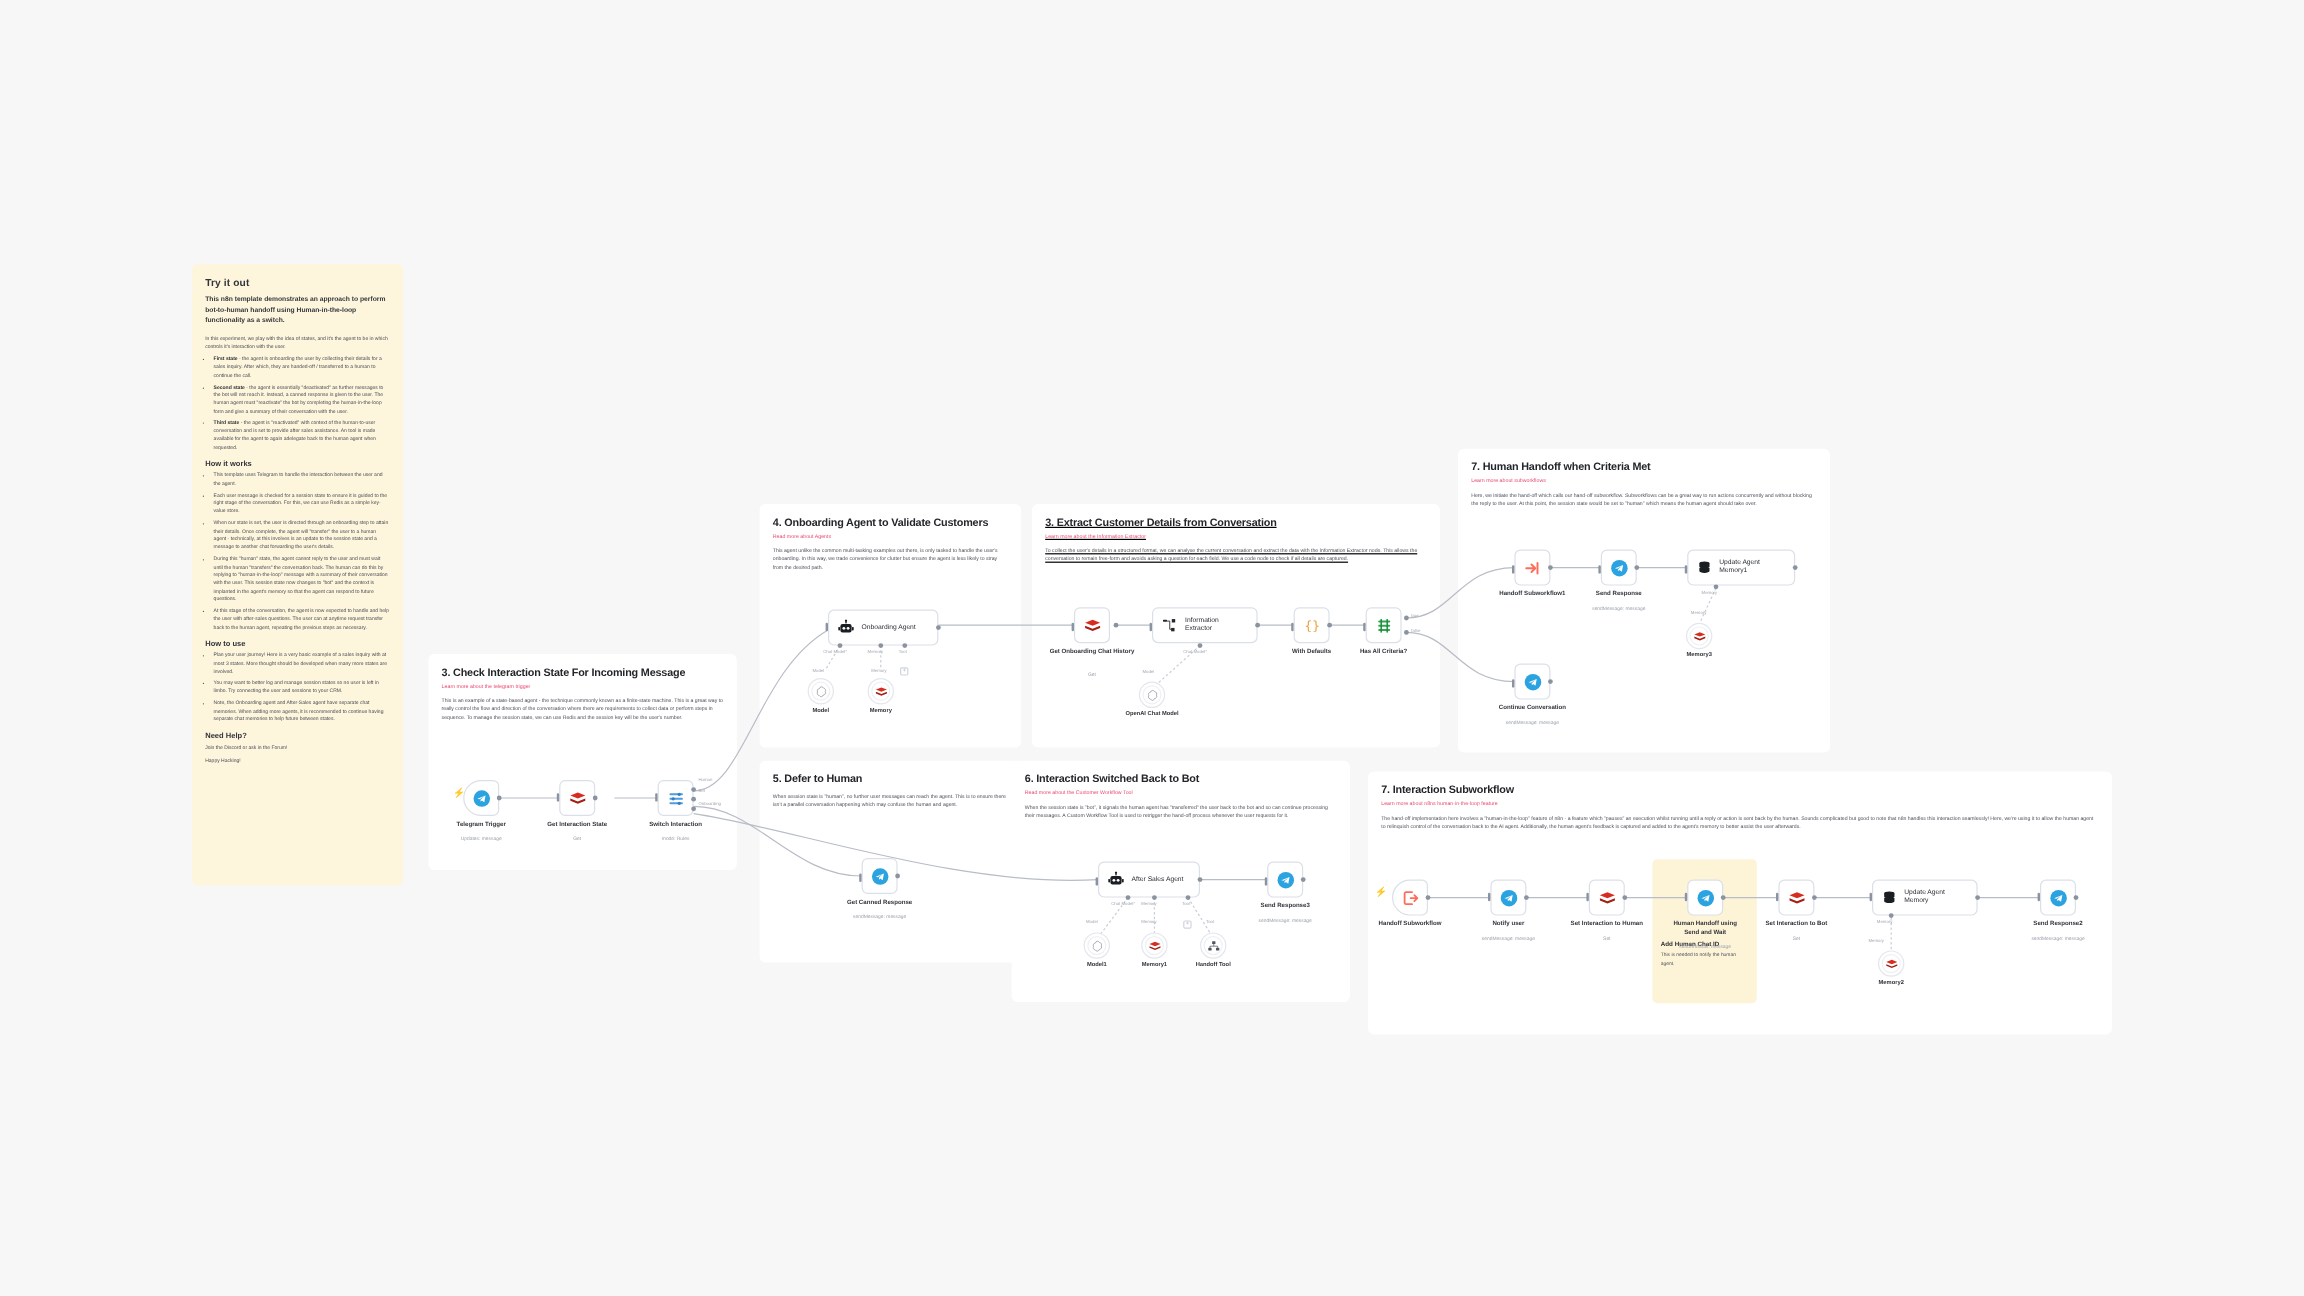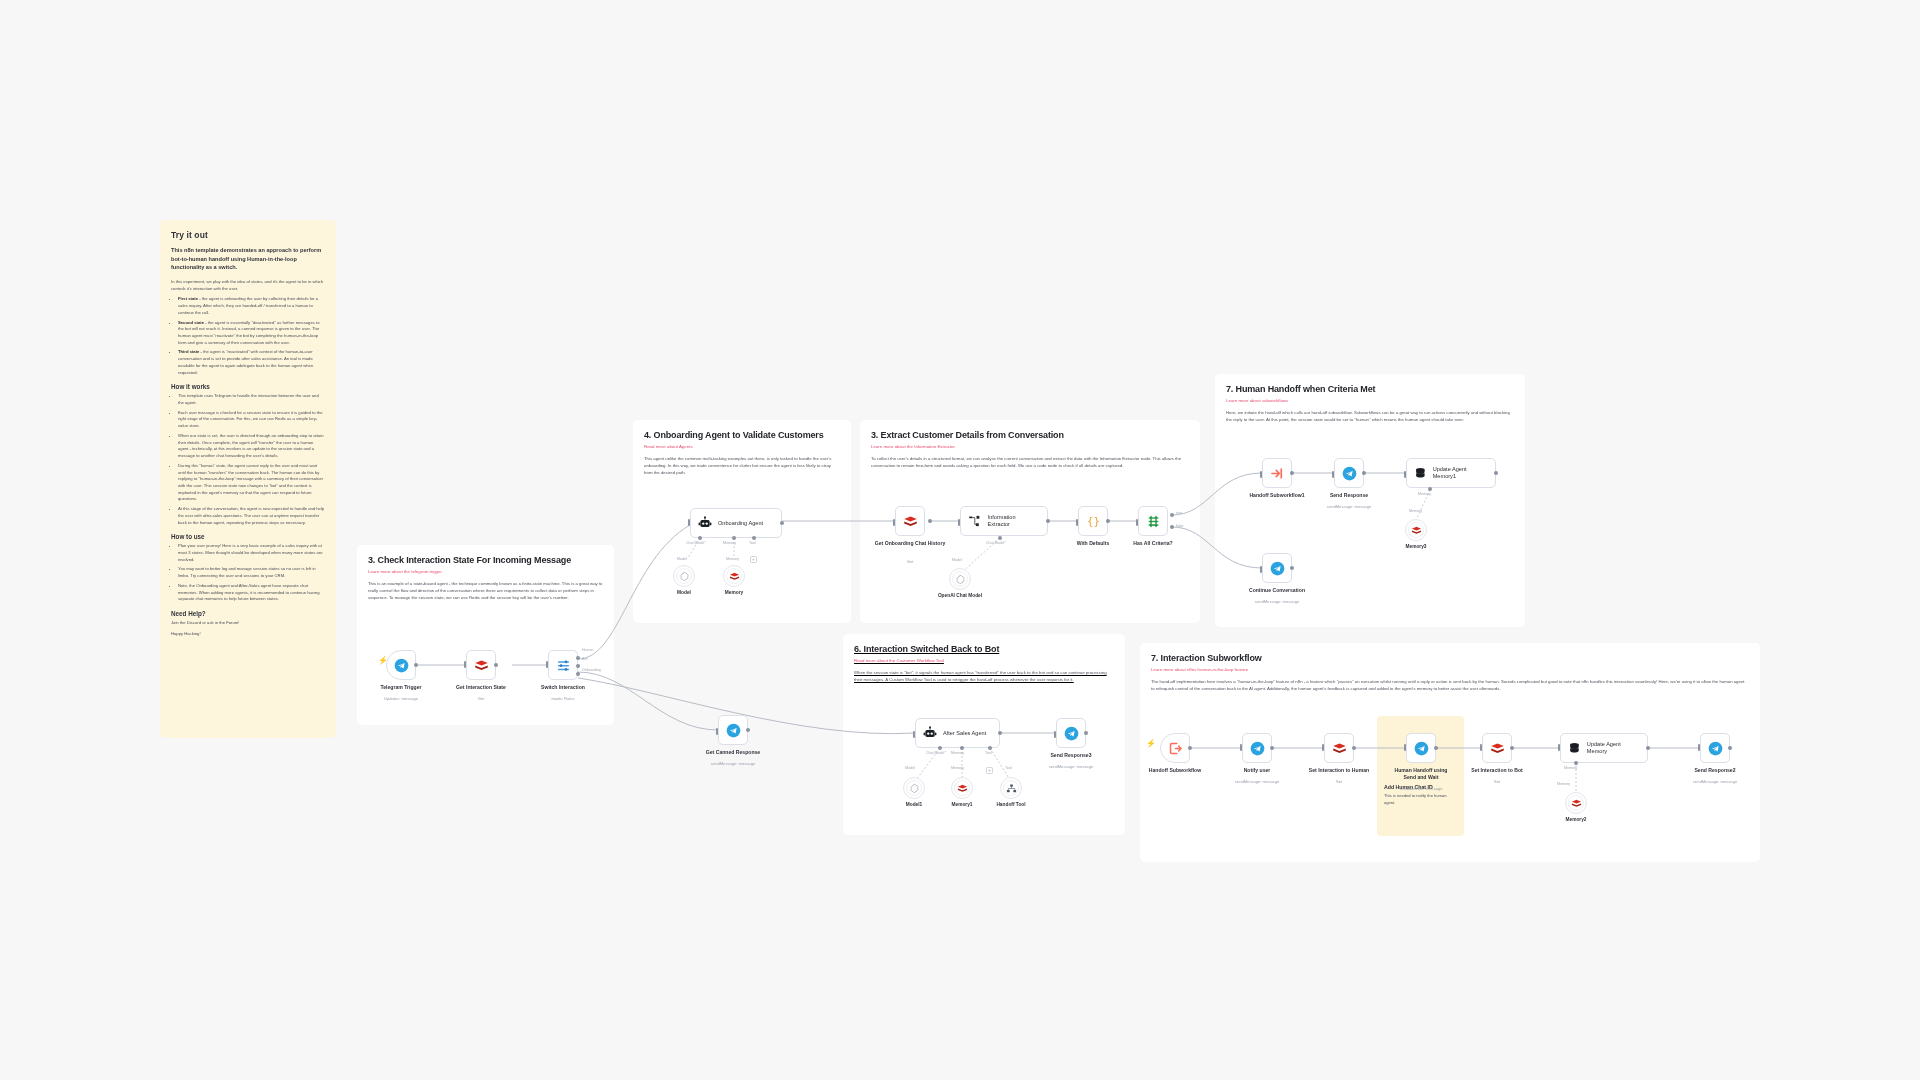--- a/index.html
+++ b/index.html
@@ -274,21 +274,21 @@
   </div>
   <div class="subnode" style="left:723px; top:565px;">
     <span class="ring"></span>
     <svg width="11" height="11" viewBox="0 0 24 24">
         <path d="M2 8l10-4 10 4-10 4z" fill="#d82c20"></path>
         <path d="M2 12l10 4 10-4v3l-10 4-10-4z" fill="#a41e11"></path>
       </svg>
     <div class="sublabel">Memory</div>
   </div>
 
-  <div class="panel" style="left:860px; top:420px; width:340px; height:203px; padding:10px 11px;">
+  <div class="panel" style="left:860px; top:420px; width:340px; height:203px; padding:10px 11px;text-decoration:underline;">
     <div class="ttl">3. Extract Customer Details from Conversation</div>
     <div class="sub">Learn more about the Information Extractor</div>
     <div class="body">To collect the user's details in a structured format, we can analyse the current conversation and extract the data with the Information Extractor node. This allows the conversation to remain free-form and avoids asking a question for each field. We use a code node to check if all details are captured.</div>
   </div>
   <span class="port in" style="left:893px; top:519px;"></span>
   <div class="node sq" style="left:895px; top:506px;">
     <svg width="15" height="15" viewBox="0 0 24 24">
         <path d="M2 8l10-4 10 4-10 4z" fill="#d82c20"></path>
         <path d="M2 12l10 4 10-4v3l-10 4-10-4z" fill="#a41e11"></path>
       </svg>
@@ -390,32 +390,36 @@
   <div class="node sq" style="left:1262px; top:553px;">
     <svg width="15" height="15" viewBox="0 0 24 24">
         <circle cx="12" cy="12" r="11" fill="#2aa3e0"></circle>
         <path d="M6 12.2l11-4.4-1.7 9-3.2-2.3-1.6 1.6-.3-2.6 5-4.6-6.2 3.9z" fill="#fff"></path>
       </svg>
     <div class="nlabel">Continue Conversation</div>
     <div class="nsub">sendMessage: message</div>
   </div>
   <span class="port" style="left:1290px; top:566px;"></span>
 
+  <div class="panel" style="left:633px; top:634px; width:218px; height:168px; padding:10px 11px;">
+    <div class="ttl">5. Defer to Human</div>
+    <div class="body">When session state is "human", no further user messages can reach the agent. This is to ensure there isn't a parallel conversation happening which may confuse the human and agent.</div>
+  </div>
   <span class="port in" style="left:716px; top:728px;"></span>
   <div class="node sq" style="left:718px; top:715px;">
     <svg width="15" height="15" viewBox="0 0 24 24">
         <circle cx="12" cy="12" r="11" fill="#2aa3e0"></circle>
         <path d="M6 12.2l11-4.4-1.7 9-3.2-2.3-1.6 1.6-.3-2.6 5-4.6-6.2 3.9z" fill="#fff"></path>
       </svg>
     <div class="nlabel">Get Canned Response</div>
     <div class="nsub">sendMessage: message</div>
   </div>
   <span class="port" style="left:746px; top:728px;"></span>
 
-  <div class="panel" style="left:843px; top:634px; width:282px; height:201px; padding:10px 11px;text-decoration:underline;">
+  <div class="panel" style="left:843px; top:634px; width:282px; height:201px; padding:10px 11px;">
     <div class="ttl">6. Interaction Switched Back to Bot</div>
     <div class="sub">Read more about the Customer Workflow Tool</div>
     <div class="body">When the session state is "bot", it signals the human agent has "transferred" the user back to the bot and so can continue processing their messages. A Custom Workflow Tool is used to retrigger the hand-off process whenever the user requests for it.</div>
   </div>
   <span class="port in" style="left:913px; top:731px;"></span>
   <div class="node wide" style="left:915px; top:718px; width:85px;">
     <svg width="14" height="14" viewBox="0 0 24 24">
         <rect x="4" y="7" width="16" height="12" rx="3" fill="#1a1d22"></rect>
         <circle cx="9" cy="13" r="2" fill="#fff"></circle>
         <circle cx="15" cy="13" r="2" fill="#fff"></circle>

